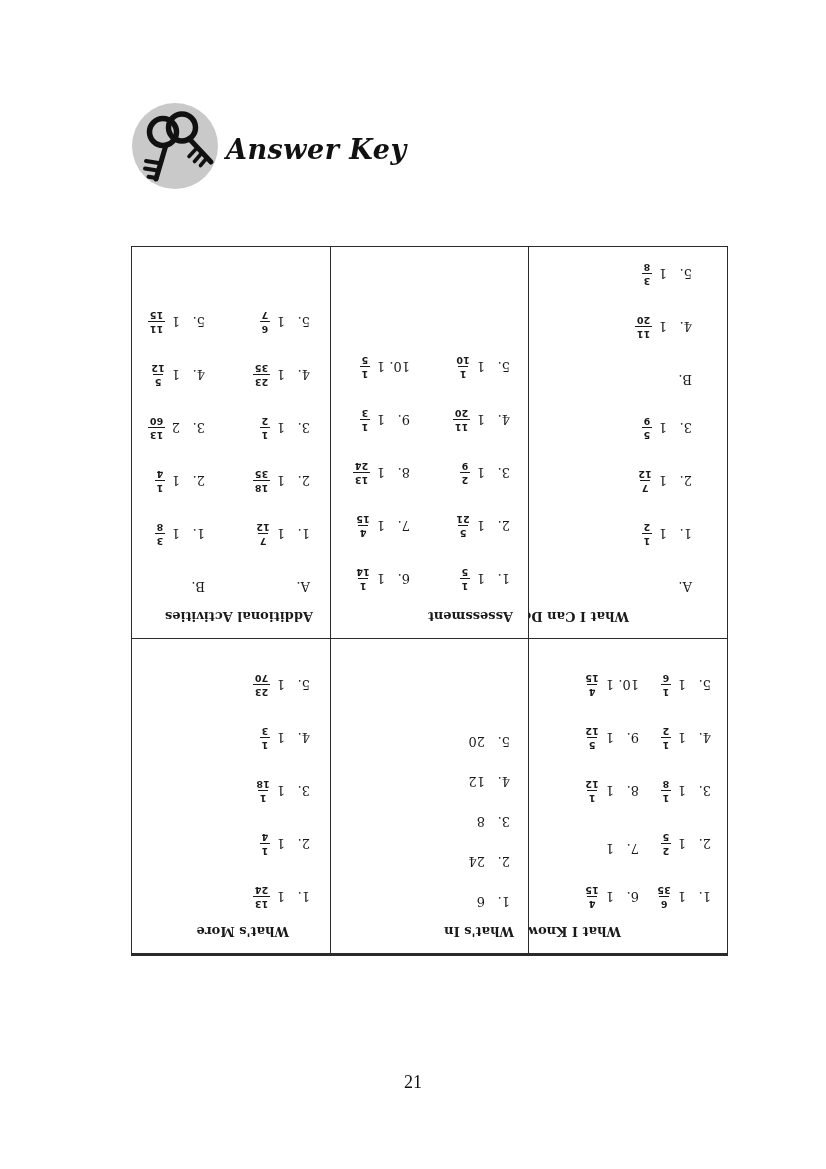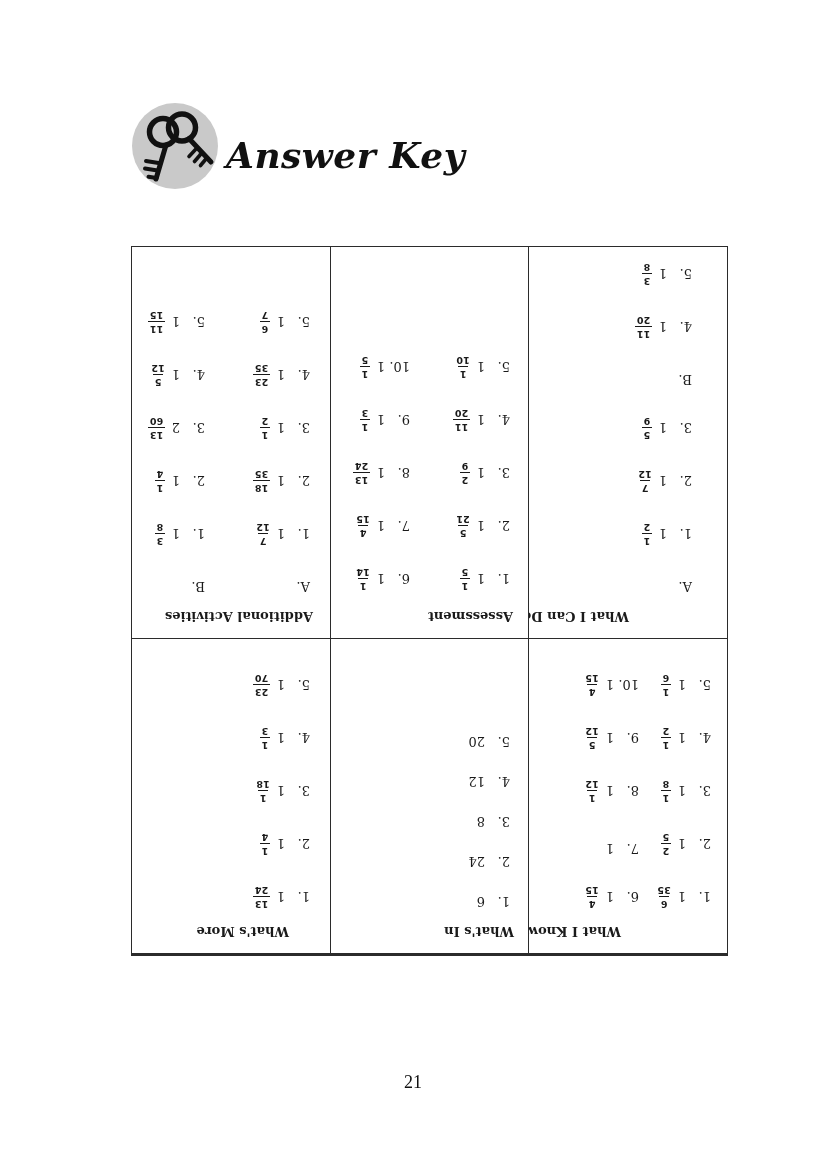--- a/index.html
+++ b/index.html
@@ -14,21 +14,21 @@
     font-family:"DejaVu Serif",serif;color:var(--text);overflow:hidden;
   }
   
   .icon-circle{
     position:absolute;left:132px;top:103px;width:86px;height:86px;
     border-radius:50%;background:var(--icon-circle);
     display:flex;align-items:center;justify-content:center;
   }
   .page-title{
     position:absolute;left:226px;top:134px;
-    font-family:"DejaVu Serif",serif;font-size:36px;font-weight:bold;font-style:italic;
+    font-family:"DejaVu Serif",serif;font-size:27px;font-weight:bold;font-style:italic;
     letter-spacing:.5px;color:#111;
   }
   
   .answer-table{
     position:absolute;left:131px;top:246px;width:597px;height:710px;
     border:1.2px solid var(--border);border-bottom-width:3px;
   }
   .table-grid{
     width:100%;height:100%;
     display:grid;

